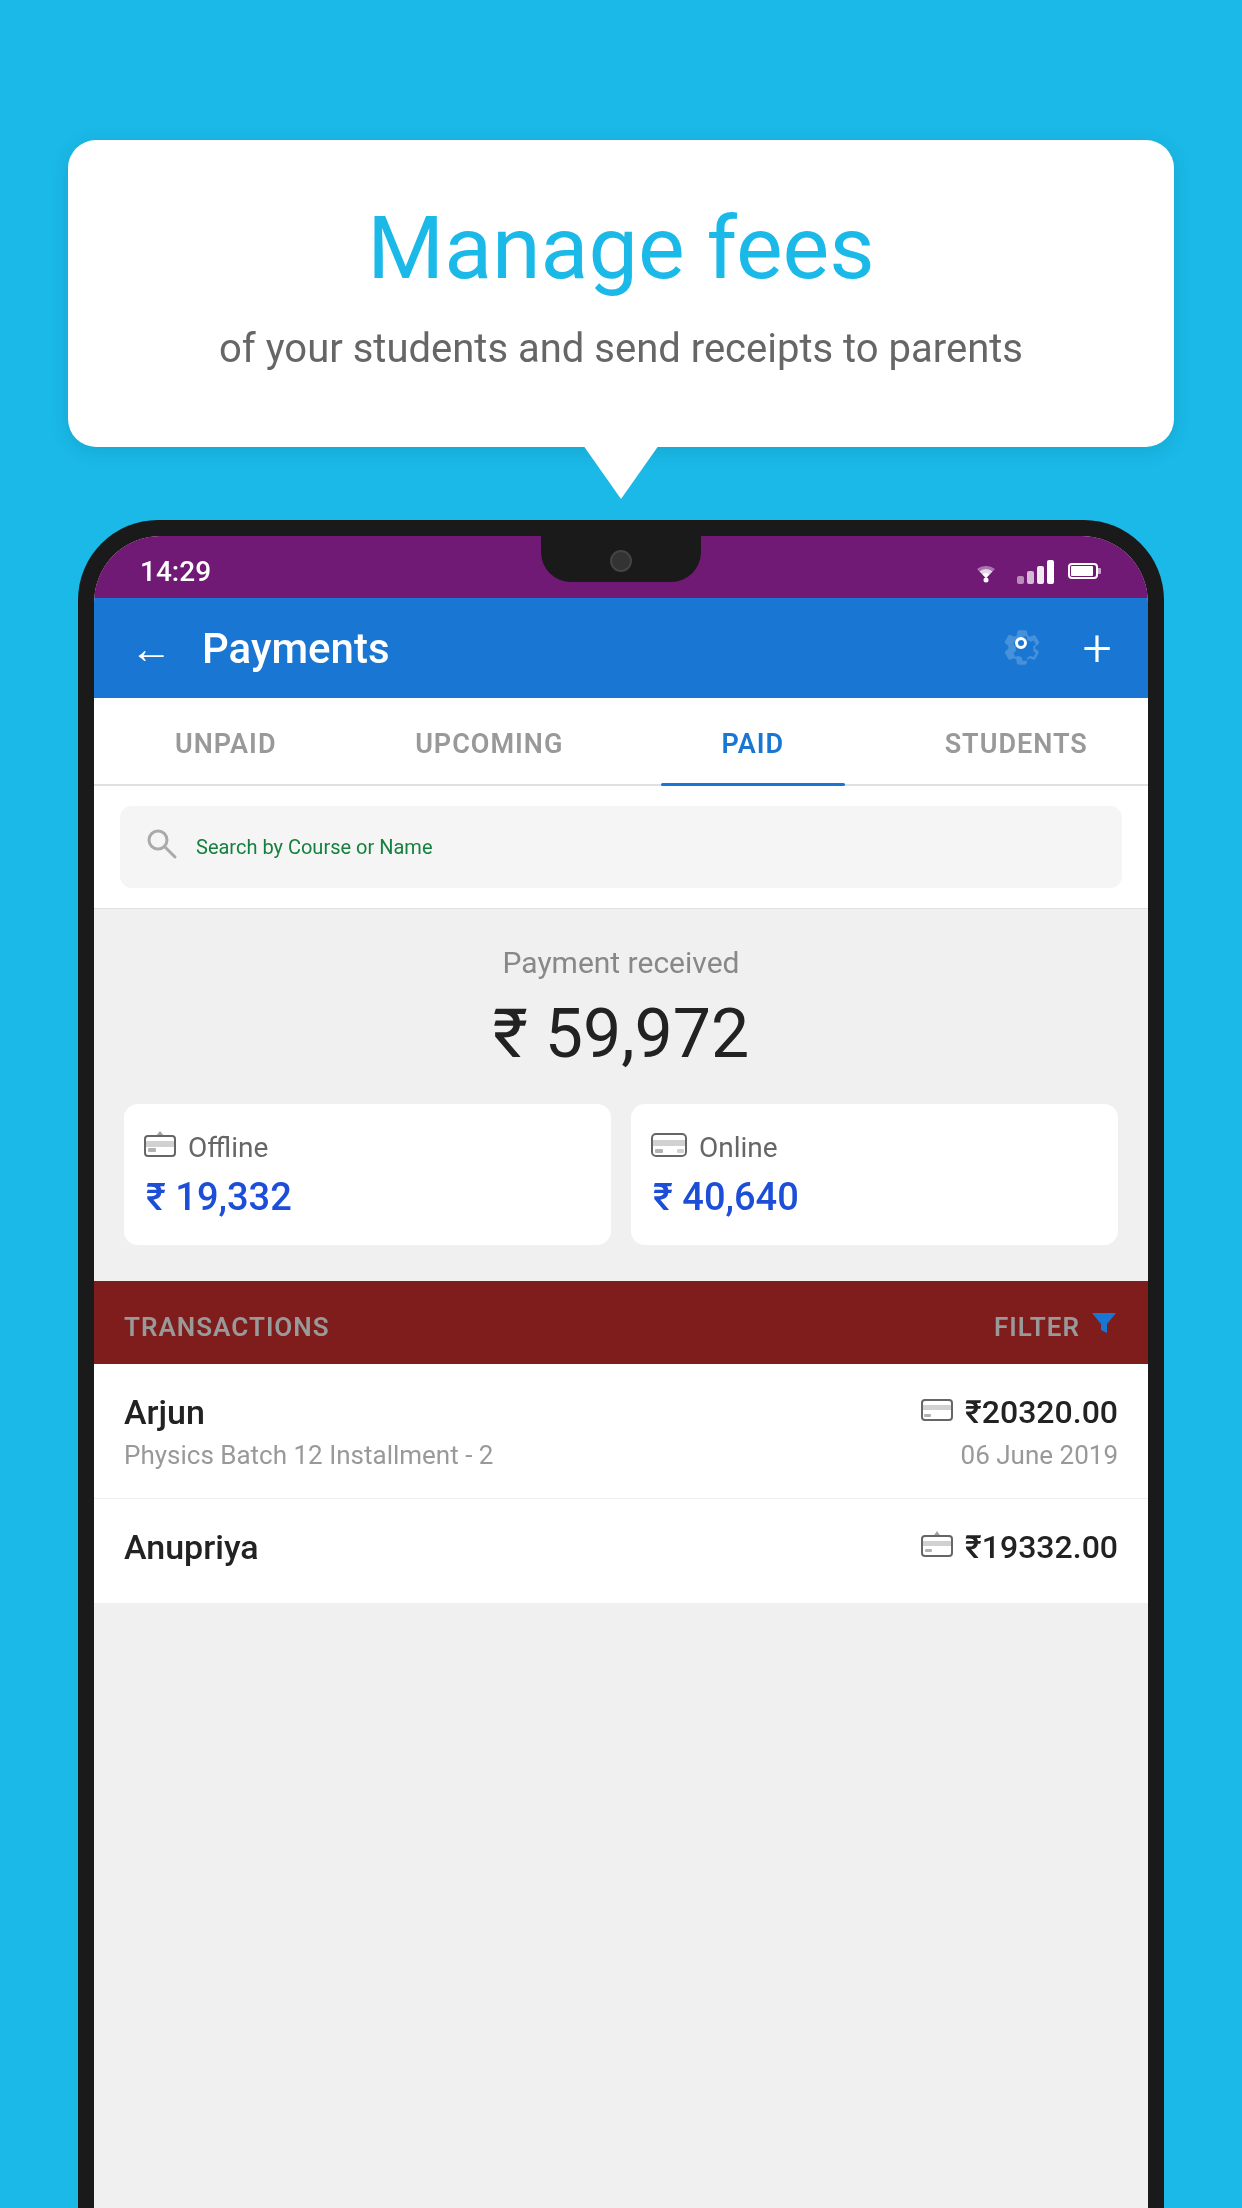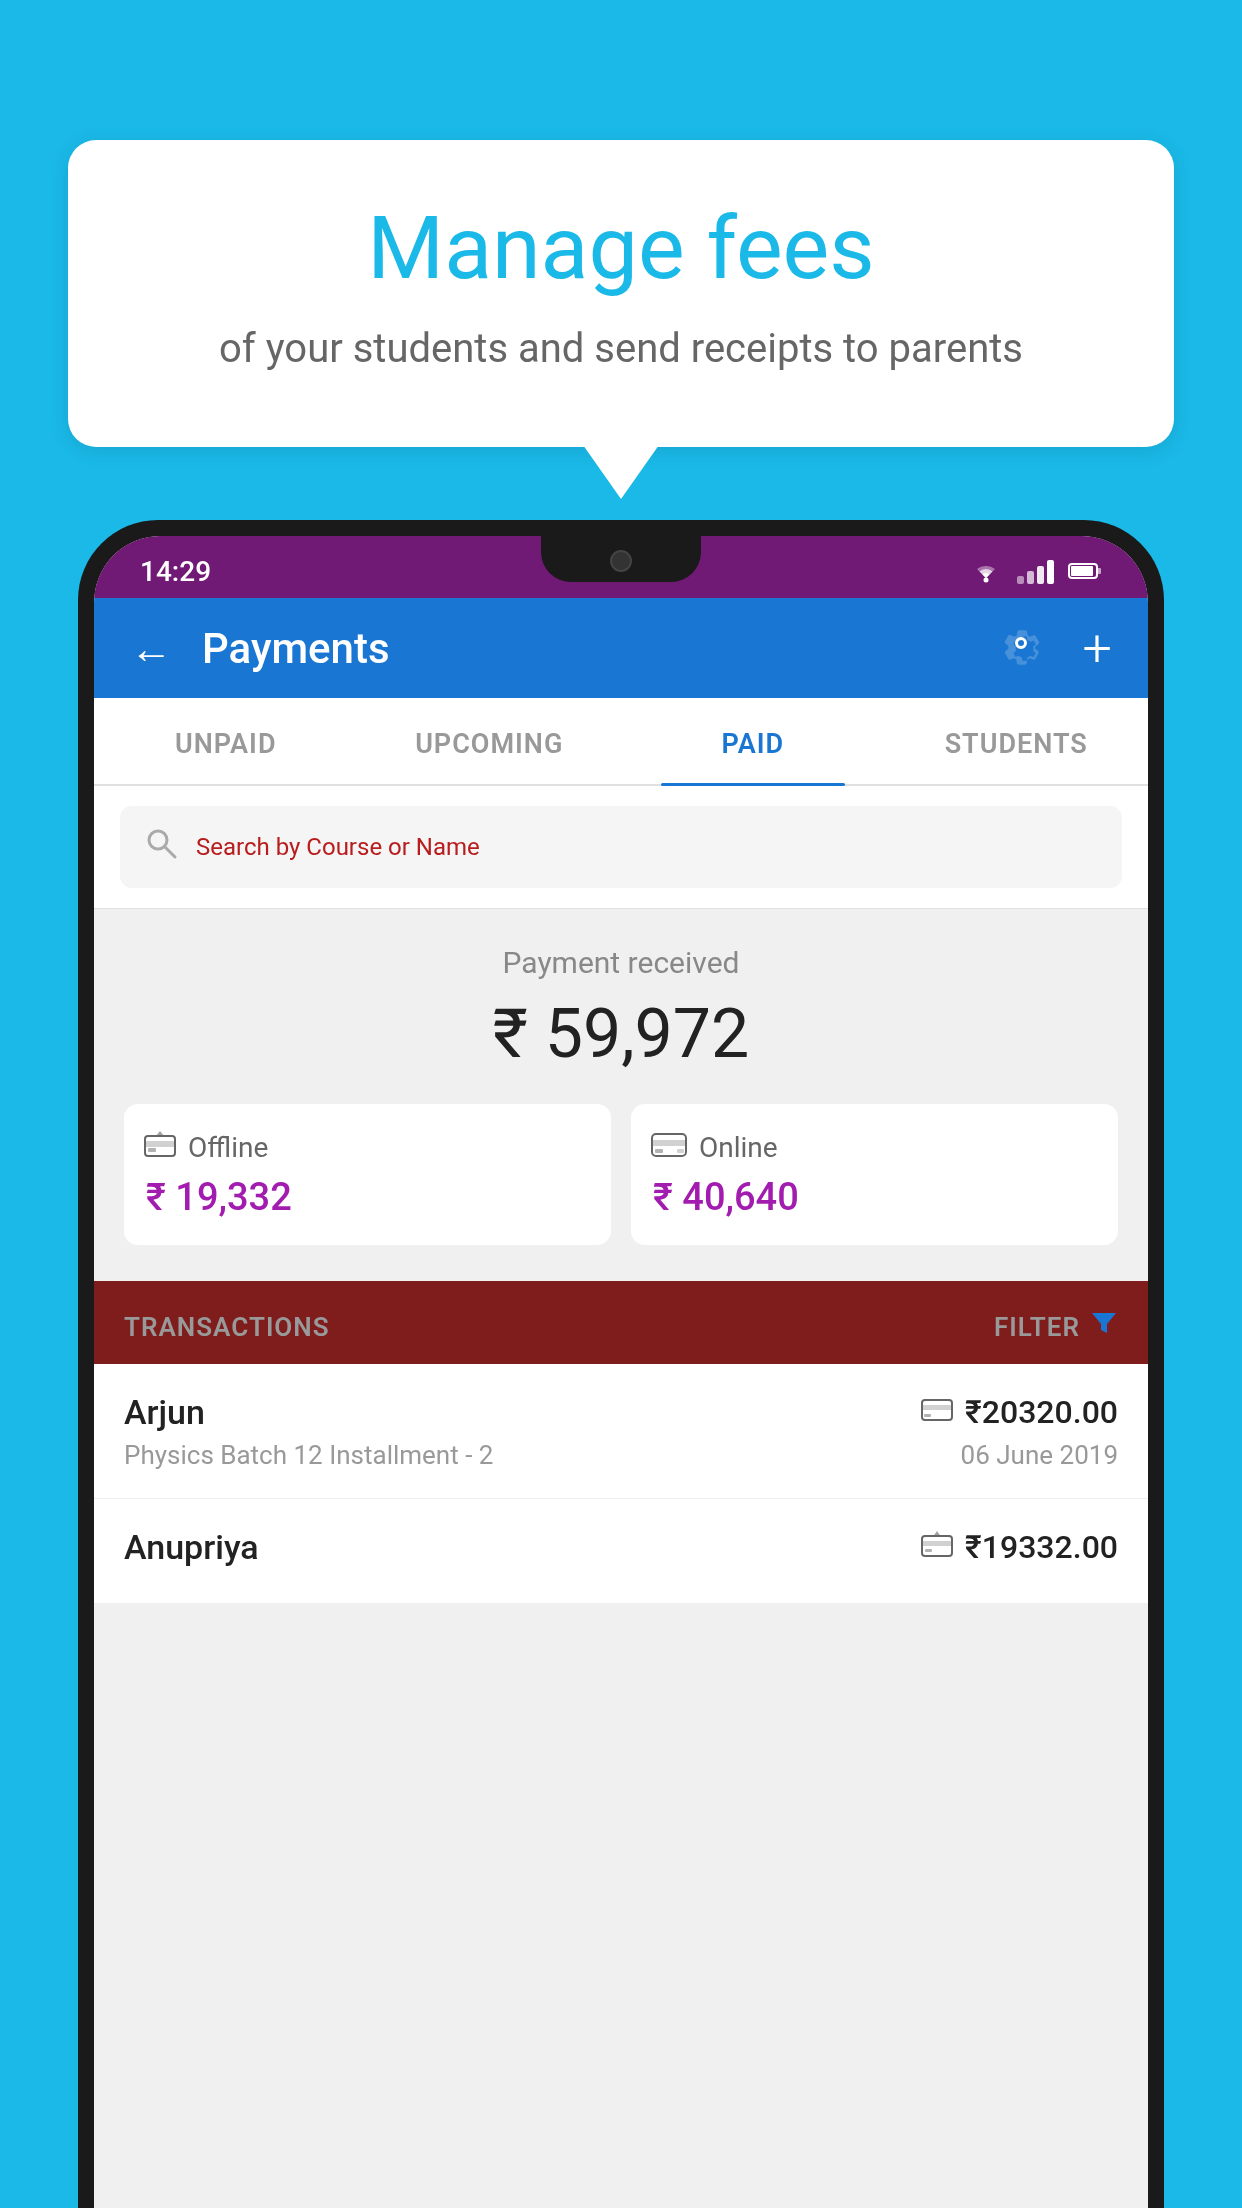--- a/index.html
+++ b/index.html
@@ -238,22 +238,22 @@
       padding: 20px 24px;
       gap: 18px;
     }
 
     .search-icon-svg {
       color: #aaa;
       font-size: 34px;
     }
 
     .search-placeholder {
-      color: #b91c1c;
-      font-size: 24px;
+      color: #15803d;
+      font-size: 20px;
     }
 
     
     .payment-summary {
       background: #f0f0f0;
       padding: 36px 30px 36px;
       text-align: center;
     }
 
     .payment-received-label {
@@ -293,21 +293,21 @@
       color: #666;
       font-size: 30px;
     }
 
     .payment-card-type {
       color: #666;
       font-size: 28px;
     }
 
     .payment-card-amount {
-      color: #a21caf;
+      color: #1d4ed8;
       font-size: 38px;
       font-weight: 500;
       padding-left: 2px;
     }
 
     
     .transactions-header {
       display: flex;
       justify-content: space-between;
       align-items: center;

